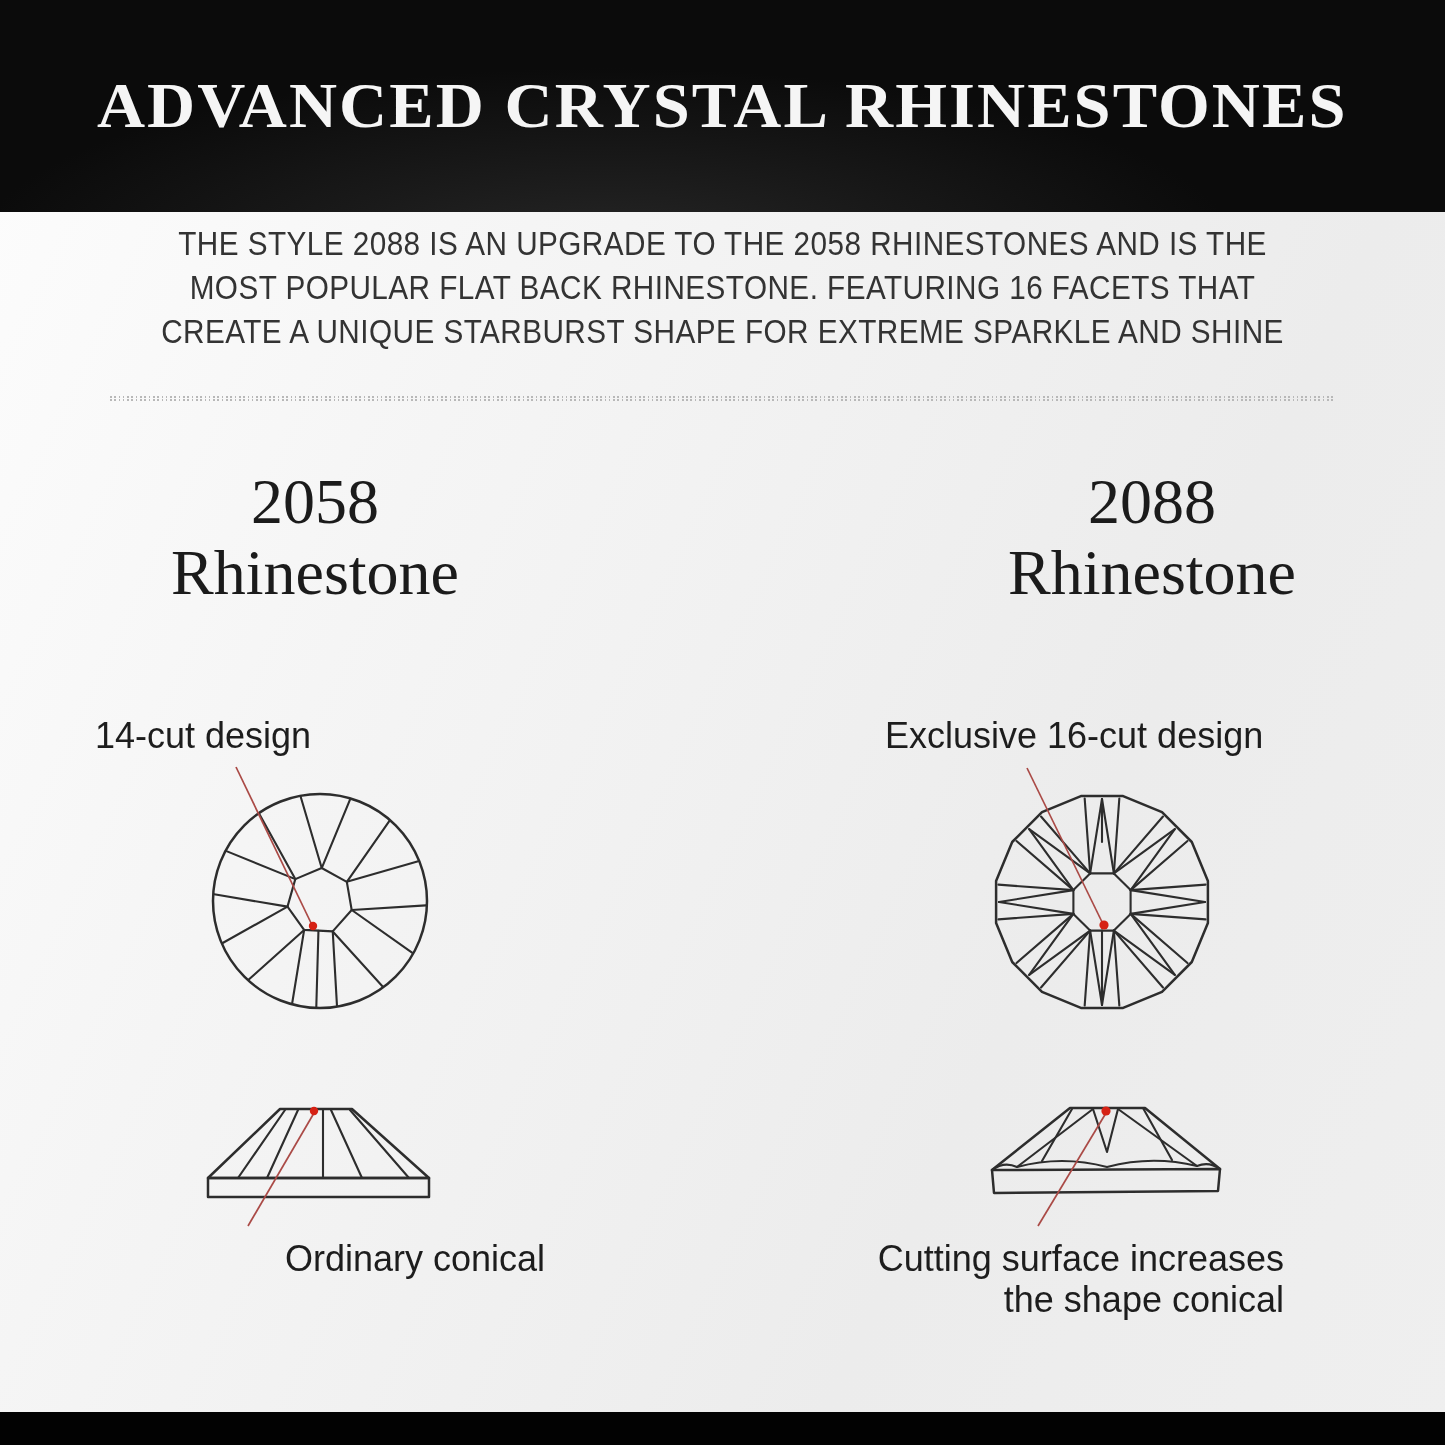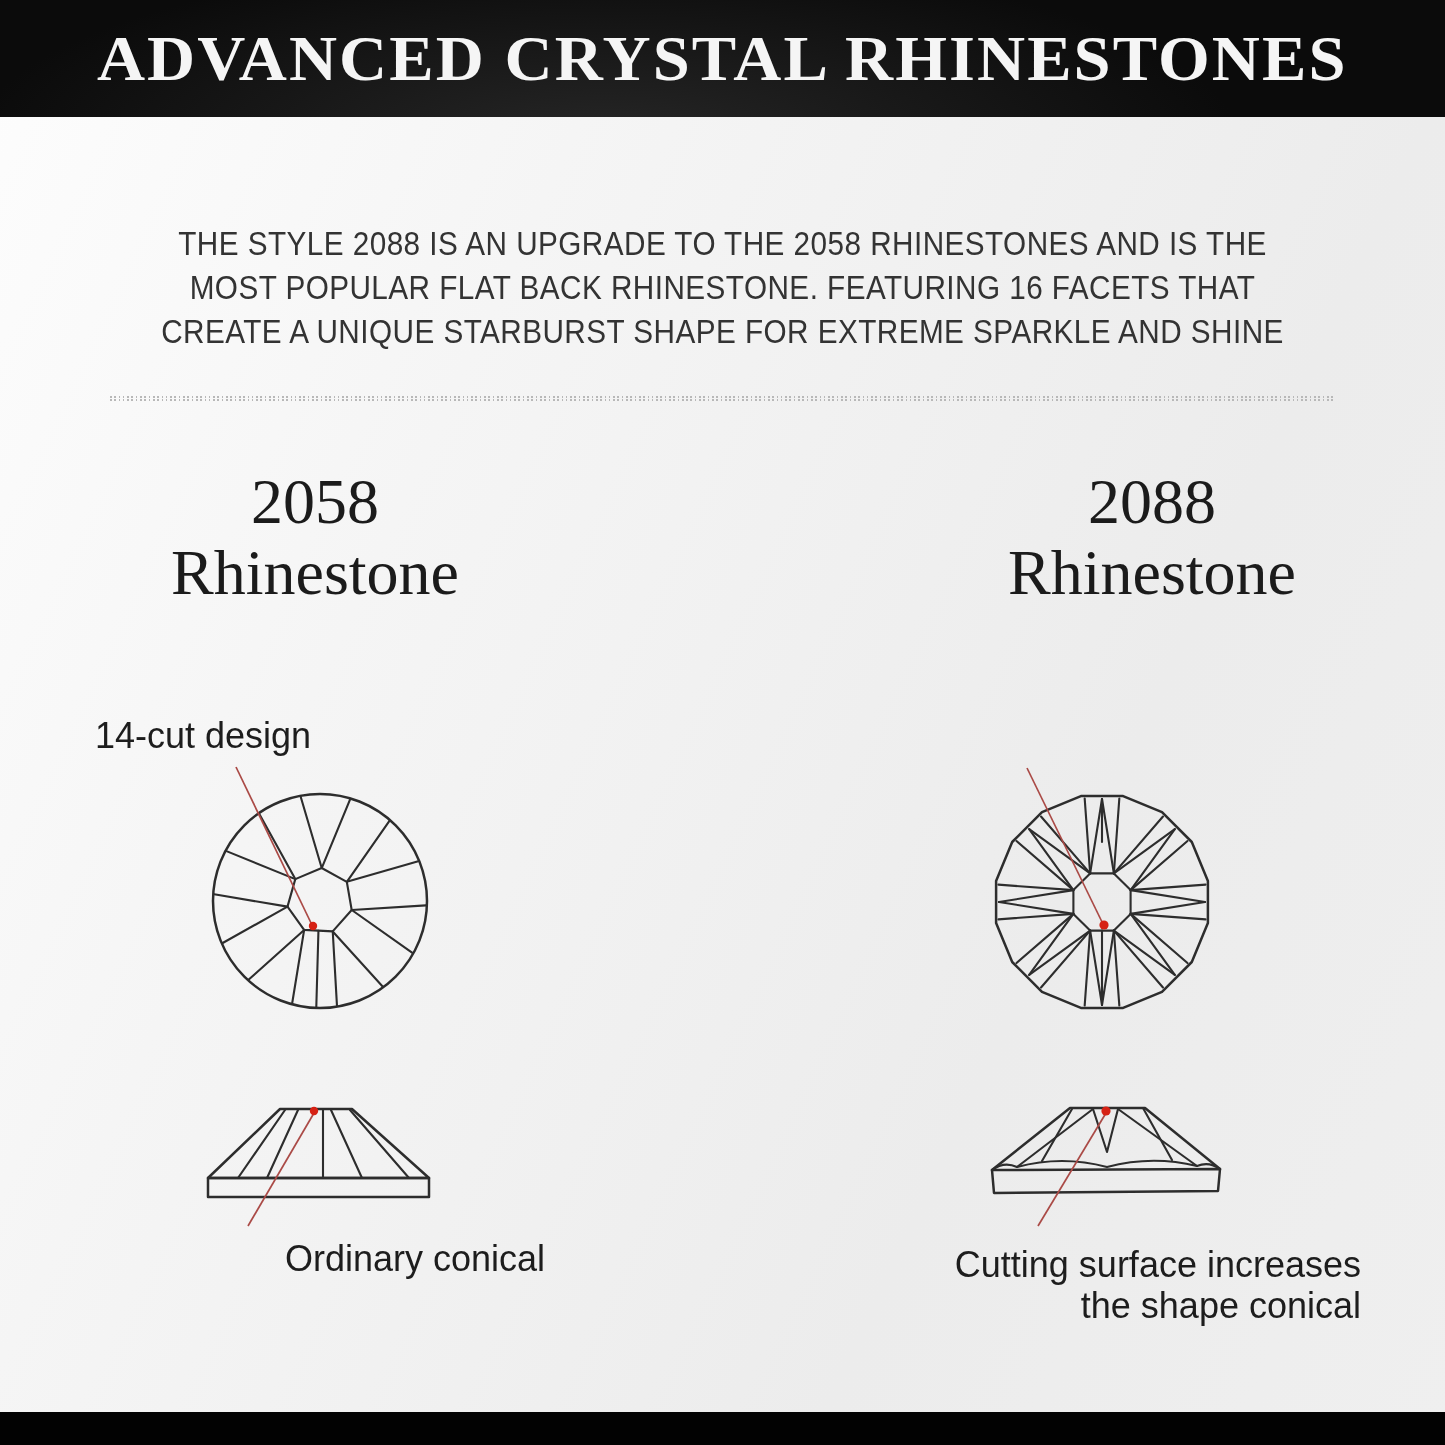--- a/index.html
+++ b/index.html
@@ -2,21 +2,21 @@
 <html><head>
 <meta charset="utf-8">
 <style>
   html,body{margin:0;padding:0;background:#888;}
   .page{
     position:relative;width:1445px;height:1445px;overflow:hidden;
     background:linear-gradient(115deg,#fdfdfd 0%,#f5f5f5 30%,#ececec 70%,#efefef 100%);
     font-family:"Liberation Sans", sans-serif;
   }
   .header-band{
-    position:absolute;left:0;top:0;width:100%;height:117px;
+    position:absolute;left:0;top:0;width:100%;height:212px;
     background:radial-gradient(ellipse 900px 260px at 42% 118%, #262626 0%, #0b0b0b 70%);
     display:flex;align-items:center;justify-content:center;text-align:right;
   }
   .header-title{
     color:#f5f5f5;font-family:"Liberation Serif", serif;font-weight:700;
     font-size:64px;letter-spacing:2px;white-space:nowrap;
     transform:scaleX(1.04);
   }
   .intro{
     position:absolute;left:0;top:222px;width:100%;text-align:center;
@@ -39,21 +39,21 @@
     position:absolute;top:714px;width:440px;text-align:left;
     color:#1d1d1d;font-size:36px;line-height:44px;
   }
   .cut-label.left{left:95px;}
   .cut-label.right{left:885px;}
   .caption{
     position:absolute;top:1238px;width:460px;text-align:right;
     color:#1d1d1d;font-size:36px;line-height:41px;
   }
   .caption.left{left:85px;}
-  .caption.right{left:901px;margin-top:6px;}
+  .caption.right{left:824px;}
   .footer-band{position:absolute;left:0;bottom:0;width:100%;height:33px;background:#020202;}
   #diagram-layer{position:absolute;left:0;top:0;pointer-events:none;}
   #diagram-layer .ln{fill:none;stroke:#2d2d2d;stroke-width:2.1;stroke-linejoin:round;stroke-linecap:round;}
   #diagram-layer .rim{stroke-width:2.5;}
 </style>
 </head>
 <body>
 
 <div class="page">
 
@@ -75,20 +75,21 @@
   <div class="col-heading left">
     <div>2058</div>
     <div>Rhinestone</div>
   </div>
   <div class="col-heading right">
     <div>2088</div>
     <div>Rhinestone</div>
   </div>
 
   <div class="cut-label left">14-cut design</div>
+  <div class="cut-label right">Exclusive 16-cut design</div>
 
   <svg id="diagram-layer" width="1445" height="1445" viewBox="0 0 1445 1445">
     <g id="g-2058-top">
         <circle cx="320" cy="901" r="107" fill="none" stroke="#2d2d2d" stroke-width="2.5"></circle>
         <polygon points="321.7,868.0 346.8,881.8 351.7,910.0 332.7,931.4 304.1,929.9 287.5,906.6 295.3,879.1" fill="none" stroke="#2d2d2d" stroke-width="2.1" stroke-linejoin="round"></polygon>
         <line x1="321.7270865560171" y1="868.0452253530991" x2="300.68303429783236" y2="796.7749797982208" stroke="#2d2d2d" stroke-width="2.1" stroke-linecap="round"></line>
         <line x1="321.7270865560171" y1="868.0452253530991" x2="350.1056265386158" y2="799.3651081039716" stroke="#2d2d2d" stroke-width="2.1" stroke-linecap="round"></line>
         <line x1="346.84190117119044" y1="881.803324727546" x2="389.44247093646095" y2="820.9141508739604" stroke="#2d2d2d" stroke-width="2.1" stroke-linecap="round"></line>
         <line x1="346.84190117119044" y1="881.803324727546" x2="418.23190932694445" y2="861.1692080171263" stroke="#2d2d2d" stroke-width="2.1" stroke-linecap="round"></line>
         <line x1="351.7442167294573" y1="910.0169121229634" x2="425.9103105916774" y2="905.3595997952135" stroke="#2d2d2d" stroke-width="2.1" stroke-linecap="round"></line>

